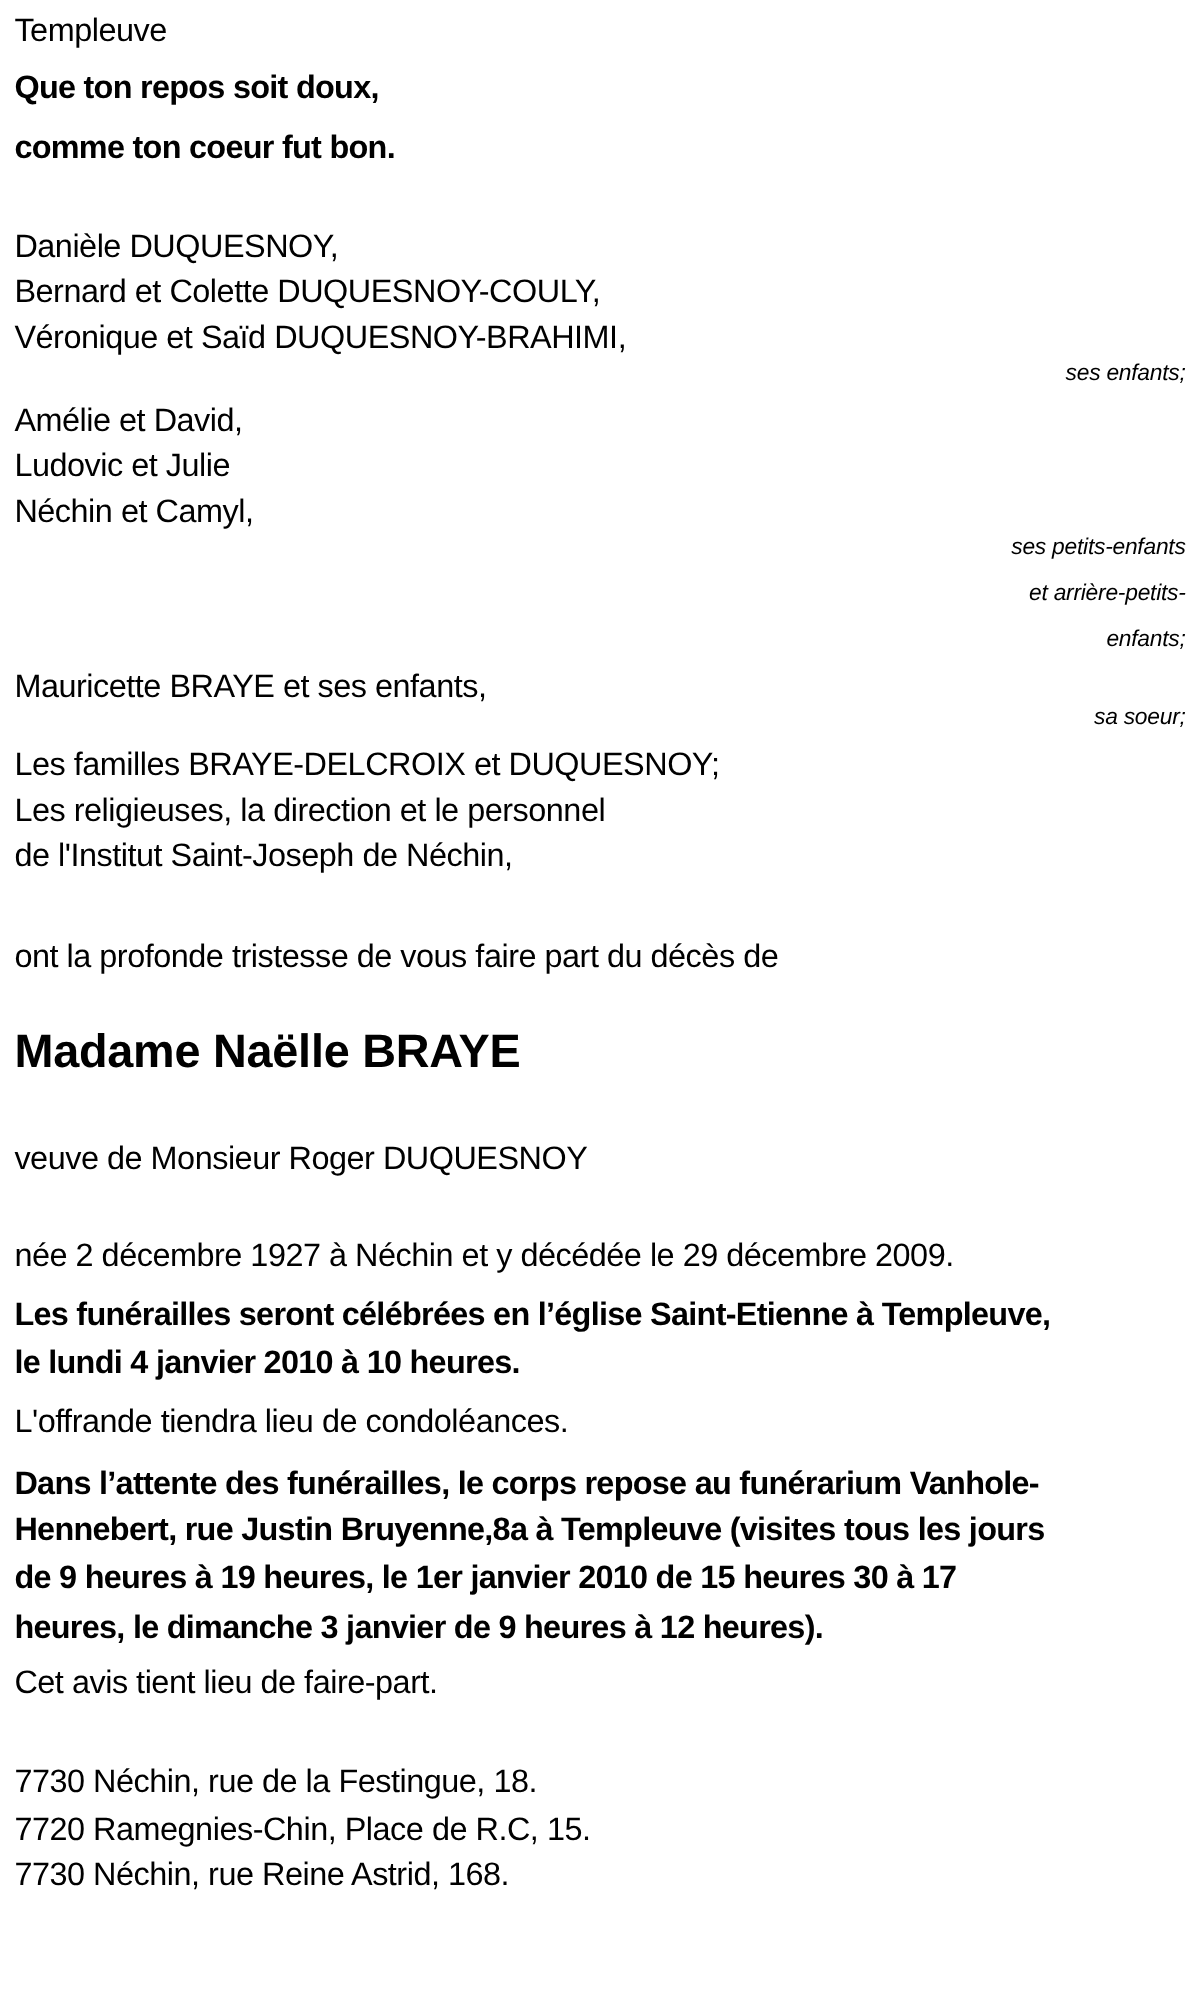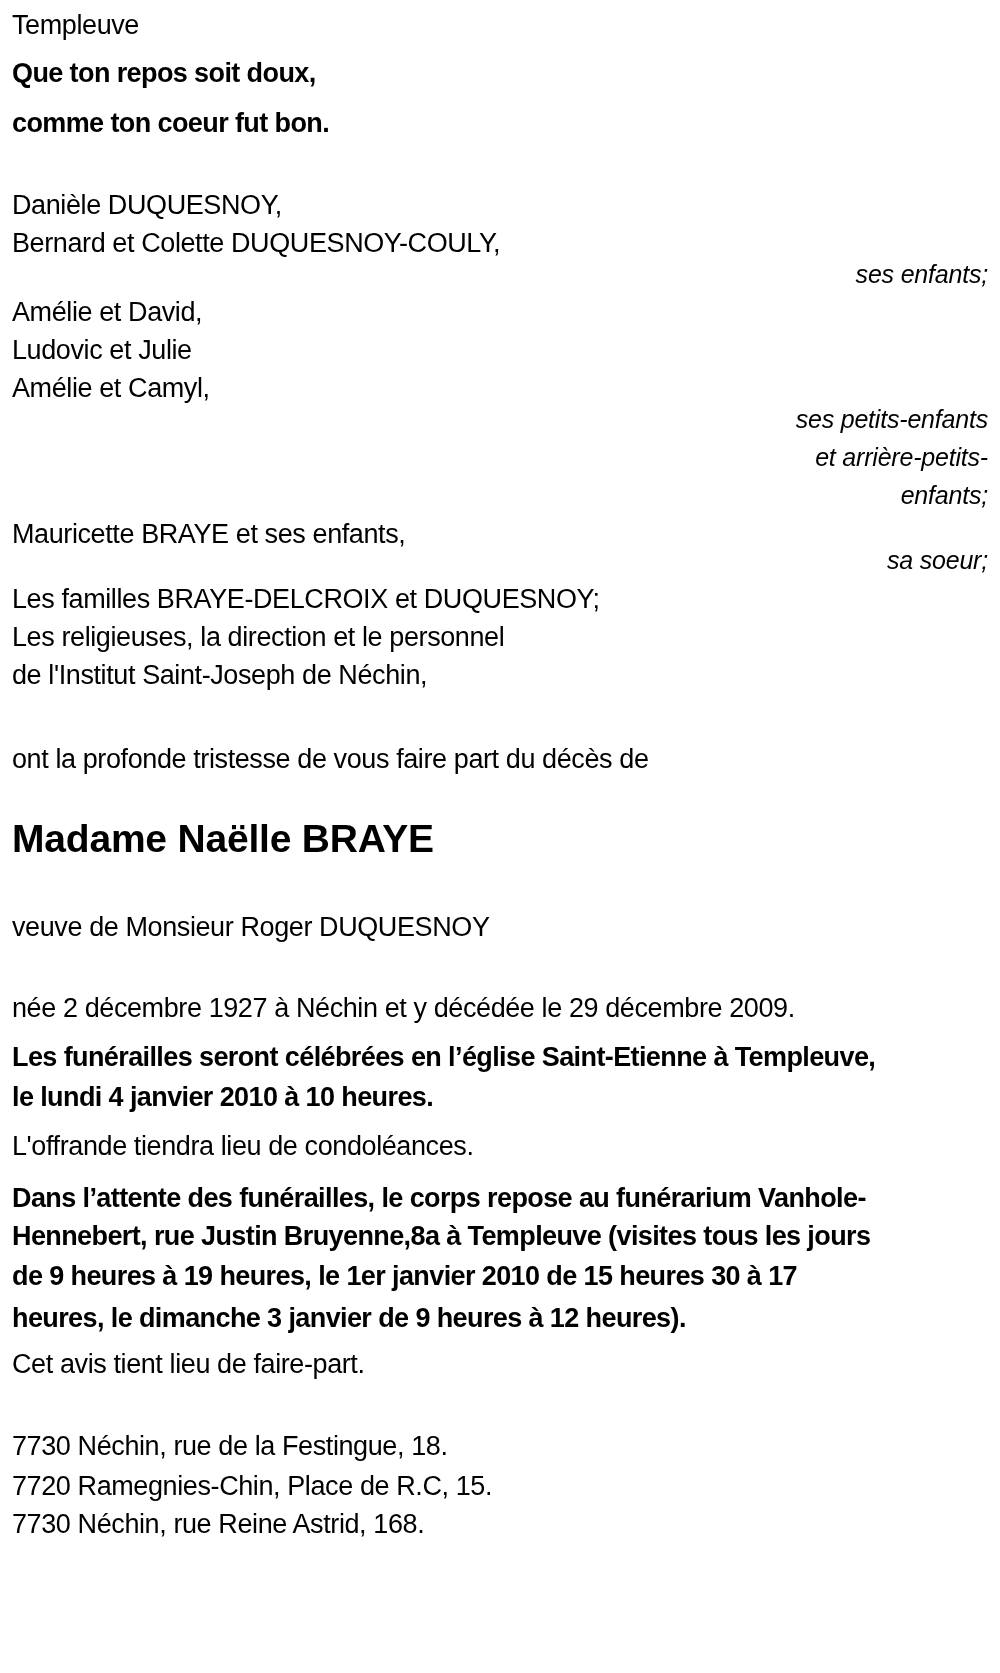--- a/index.html
+++ b/index.html
@@ -23,21 +23,21 @@
     letter-spacing: -0.4px;
     white-space: nowrap;
   }
   .bold {
     font-weight: bold;
     letter-spacing: -0.6px;
   }
   .rel {
     font-style: italic;
     text-align: right;
-    font-size: 25px;
+    font-size: 19px;
     letter-spacing: -0.2px;
   }
   .title {
     font-size: 39px;
     line-height: 52px;
     font-weight: bold;
     letter-spacing: -0.2px;
   }
 </style>
 </head>
@@ -45,26 +45,27 @@
 
 <main class="sheet">
 
   <div class="ln">Templeuve</div>
 
   <div class="ln bold" style="margin-top:10px">Que ton repos soit doux,</div>
   <div class="ln bold" style="margin-top:12px">comme ton coeur fut bon.</div>
 
   <div class="ln" style="margin-top:44px">Danièle DUQUESNOY,</div>
   <div class="ln">Bernard et Colette DUQUESNOY-COULY,</div>
+  <div class="ln">Véronique et Saïd DUQUESNOY-BRAHIMI,</div>
 
   <div class="ln rel" style="margin-top:-7px">ses enfants;</div>
 
   <div class="ln">Amélie et David,</div>
   <div class="ln">Ludovic et Julie</div>
-  <div class="ln">Amélie et Camyl,</div>
+  <div class="ln">Néchin et Camyl,</div>
 
   <div class="ln rel" style="margin-top:-7px">ses petits-enfants</div>
   <div class="ln rel">et arrière-petits-</div>
   <div class="ln rel">enfants;</div>
 
   <div class="ln" style="margin-top:1px">Mauricette BRAYE et ses enfants,</div>
   <div class="ln rel" style="margin-top:-12px">sa soeur;</div>
 
   <div class="ln" style="margin-top:1px">Les familles BRAYE-DELCROIX et DUQUESNOY;</div>
   <div class="ln">Les religieuses, la direction et le personnel</div>

